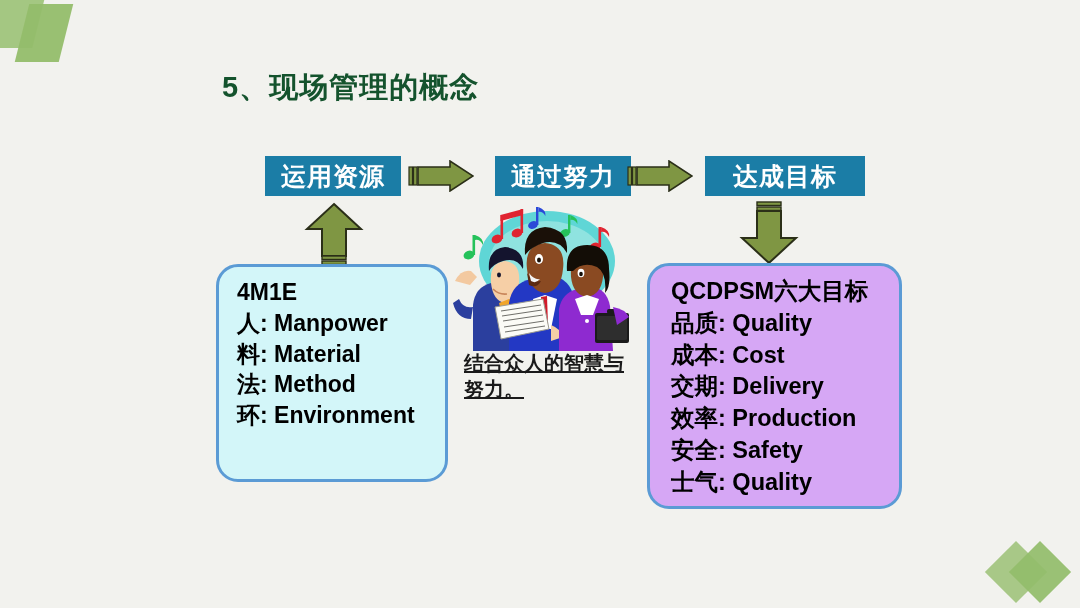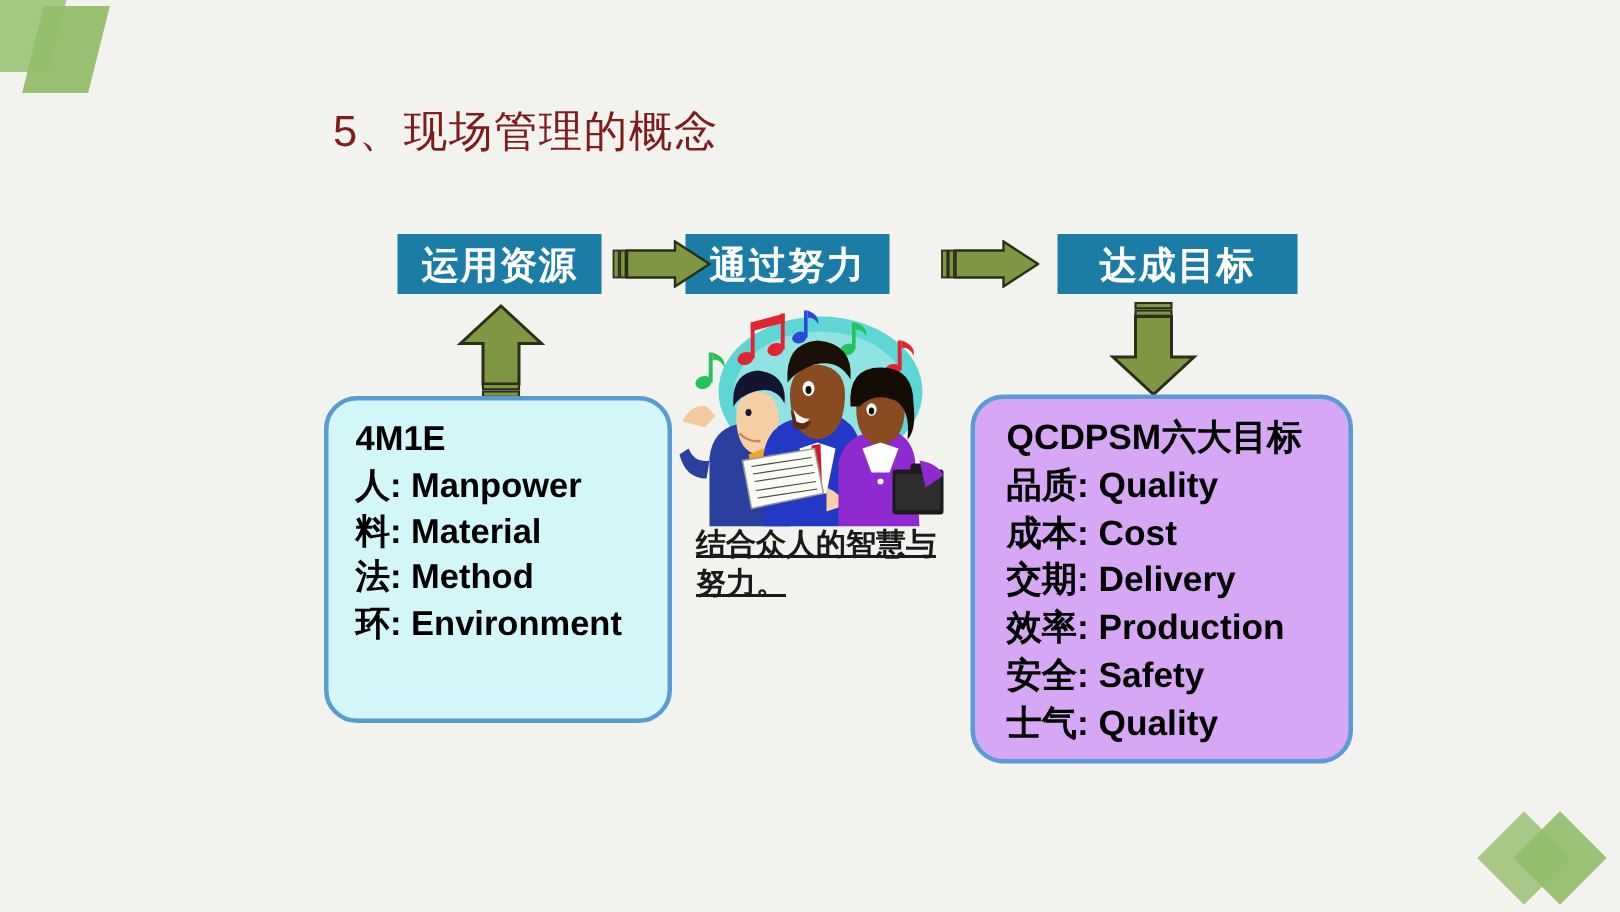--- a/index.html
+++ b/index.html
@@ -48,22 +48,22 @@
   }
   .deco-br-1 { left: 994px; top: 550px; opacity: .78; }
   .deco-br-2 { left: 1018px; top: 550px; opacity: .92; }
 
   
   .title {
     position: absolute;
     left: 222px;
     top: 68px;
     font-size: 29px;
-    font-weight: normal;
-    color: #7f1d1d;
+    font-weight: bold;
+    color: #14532d;
     letter-spacing: 1px;
     white-space: nowrap;
   }
 
   
   .flow-box {
     position: absolute;
     top: 156px;
     height: 40px;
     background: #1b7da6;
@@ -72,21 +72,21 @@
     font-weight: bold;
     display: flex;
     align-items: center;
     justify-content: center;
     letter-spacing: 1px;
     white-space: nowrap;
     box-sizing: border-box;
     padding: 0 26px;
   }
   #flow-0 { left: 265px; width: 136px; }
-  #flow-1 { left: 457px; width: 136px; }
+  #flow-1 { left: 495px; width: 136px; }
   #flow-2 { left: 705px; width: 160px; }
 
   
   .h-arrow {
     position: absolute;
     top: 160px;
     width: 66px;
     height: 32px;
   }
   #harrow-0 { left: 408px; }

